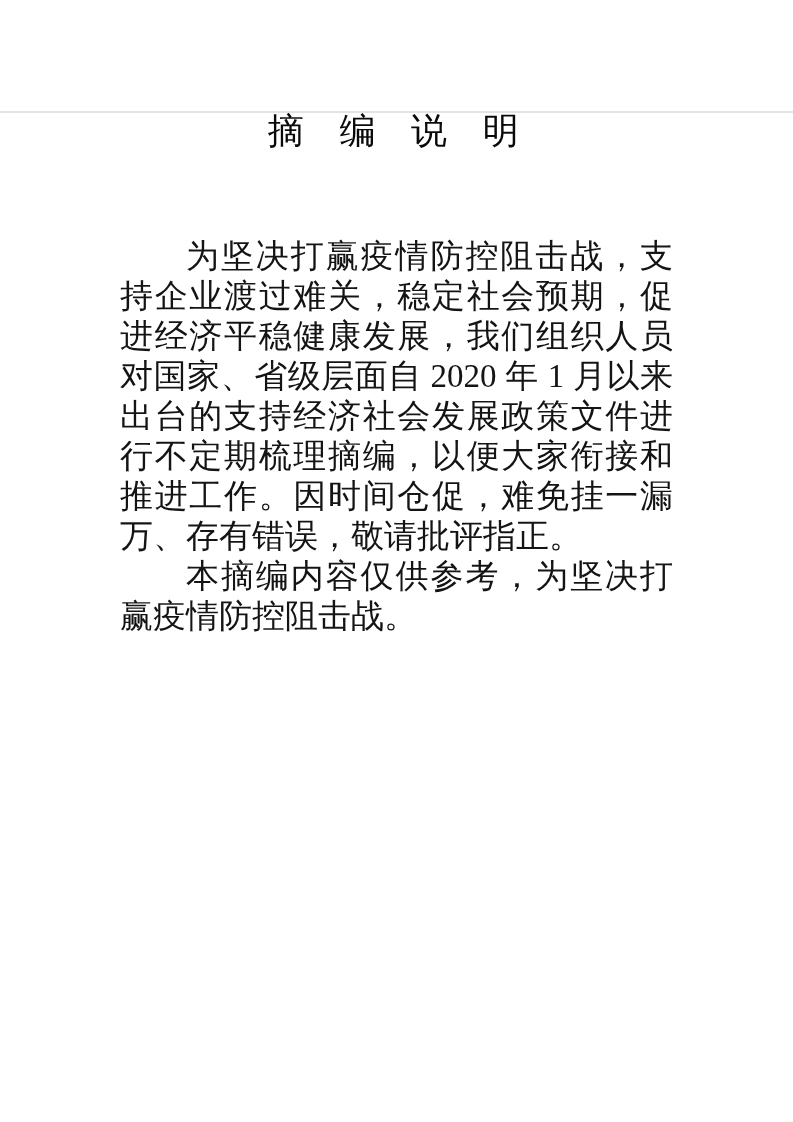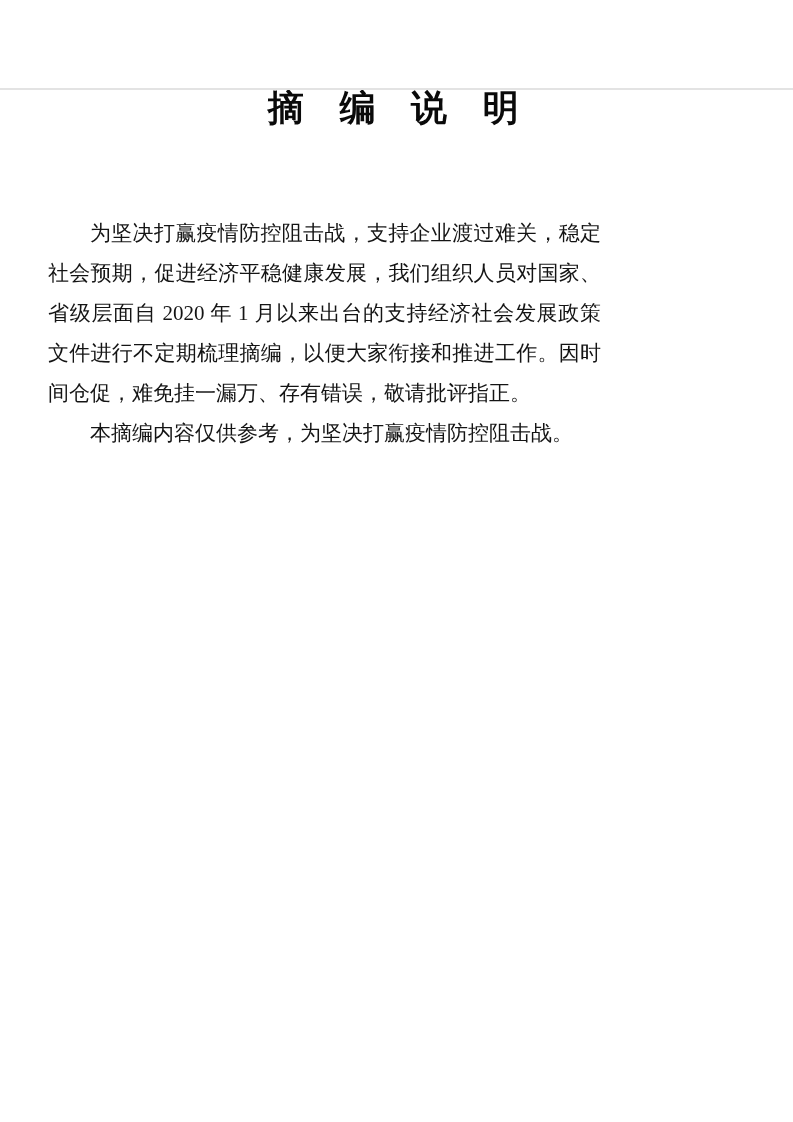--- a/index.html
+++ b/index.html
@@ -24,35 +24,35 @@
   .scan-edge {
     position: absolute;
     top: 0;
     left: 0;
     width: 100%;
     height: 2px;
     background: #e3e3e3;
   }
 
   .doc-title {
-    margin-top: 88px;
+    margin-top: 111px;
     text-align: center;
     font-size: 36px;
     line-height: 40px;
-    font-weight: bold;
+    font-weight: normal;
     letter-spacing: 0.18em;
     word-spacing: 0.38em;
     color: #0a0a0a;
     white-space: nowrap;
   }
 
   .body-text {
-    margin: 85px auto 0 48px;
+    margin: 85px auto 0 120px;
     width: 553px;
-    font-size: 21px;
+    font-size: 33px;
     line-height: 40px;
     text-align: justify;
     text-justify: inter-character;
     color: #141414;
   }
 
   .body-text p {
     text-indent: 2em;
   }
 </style>

